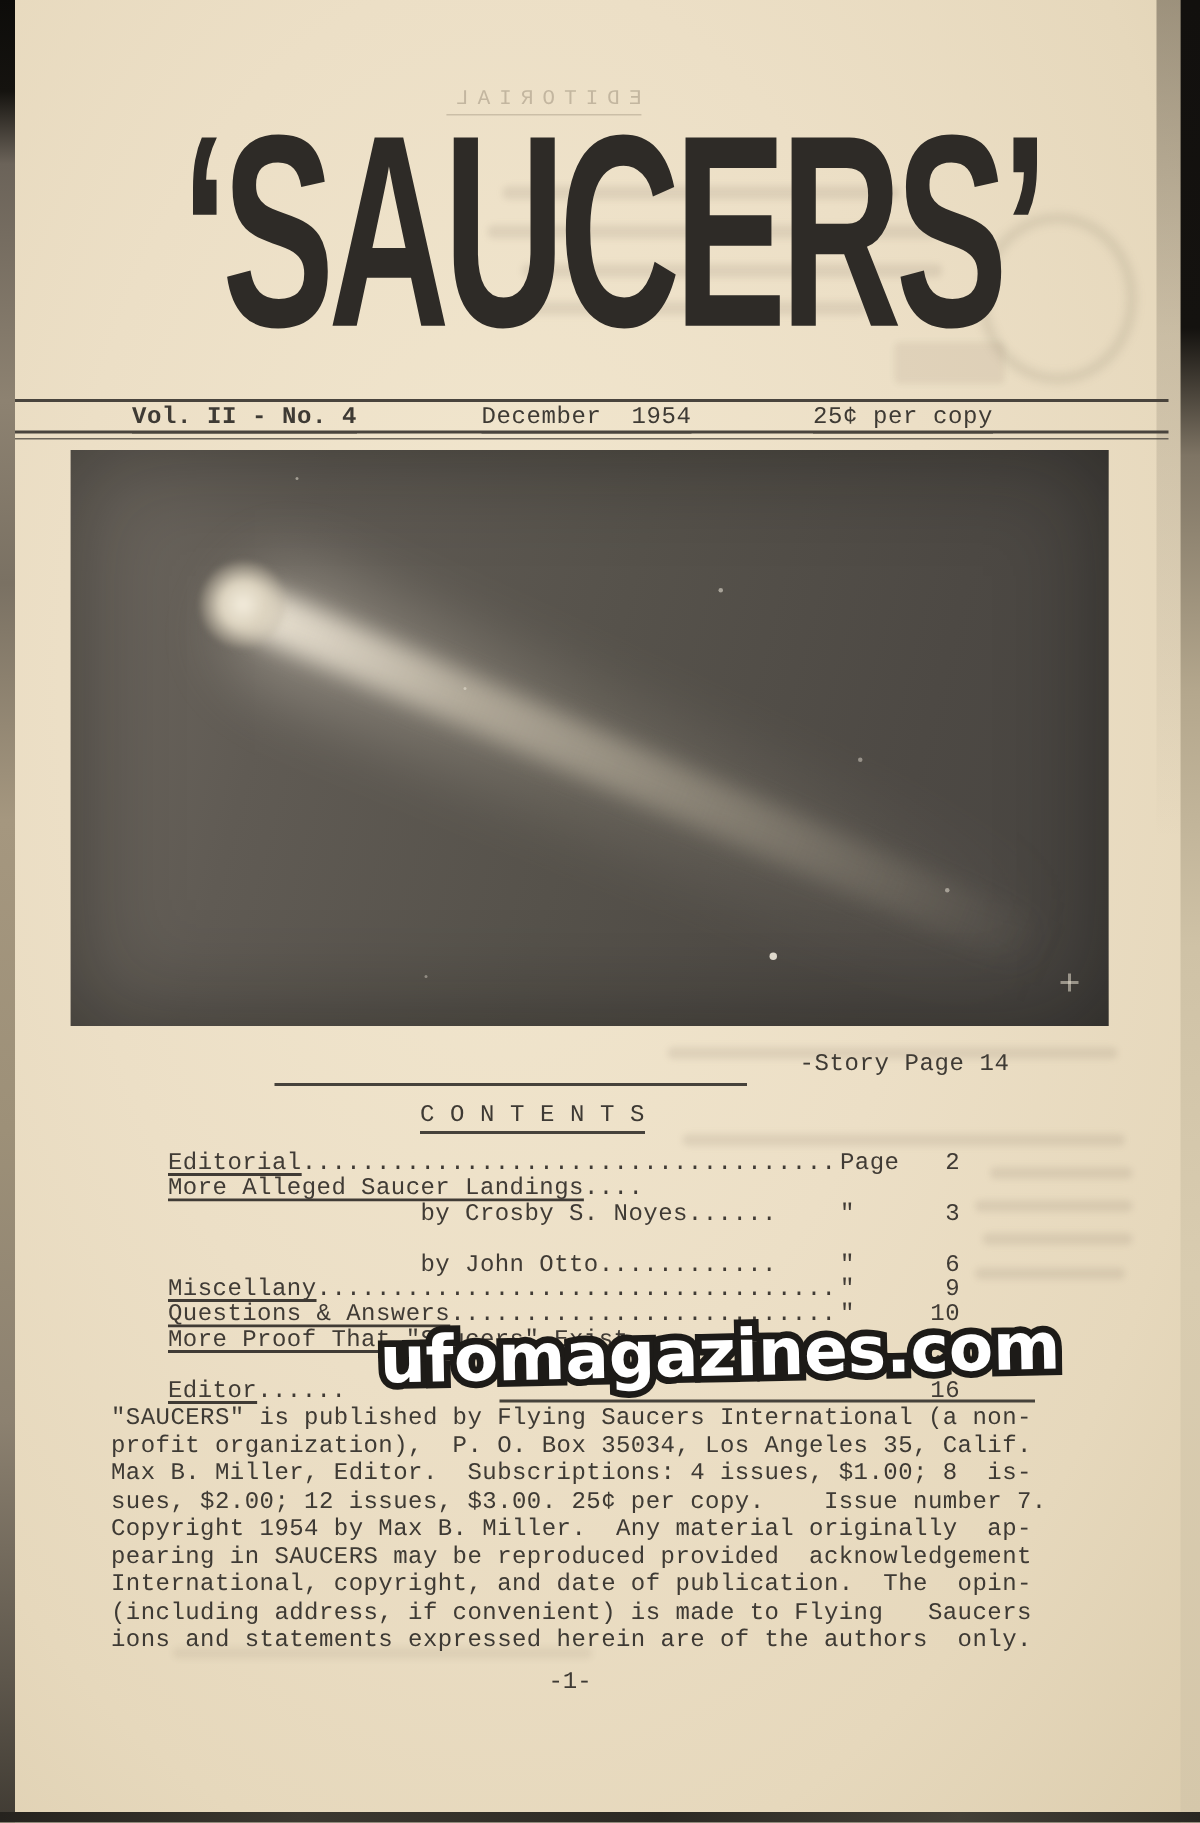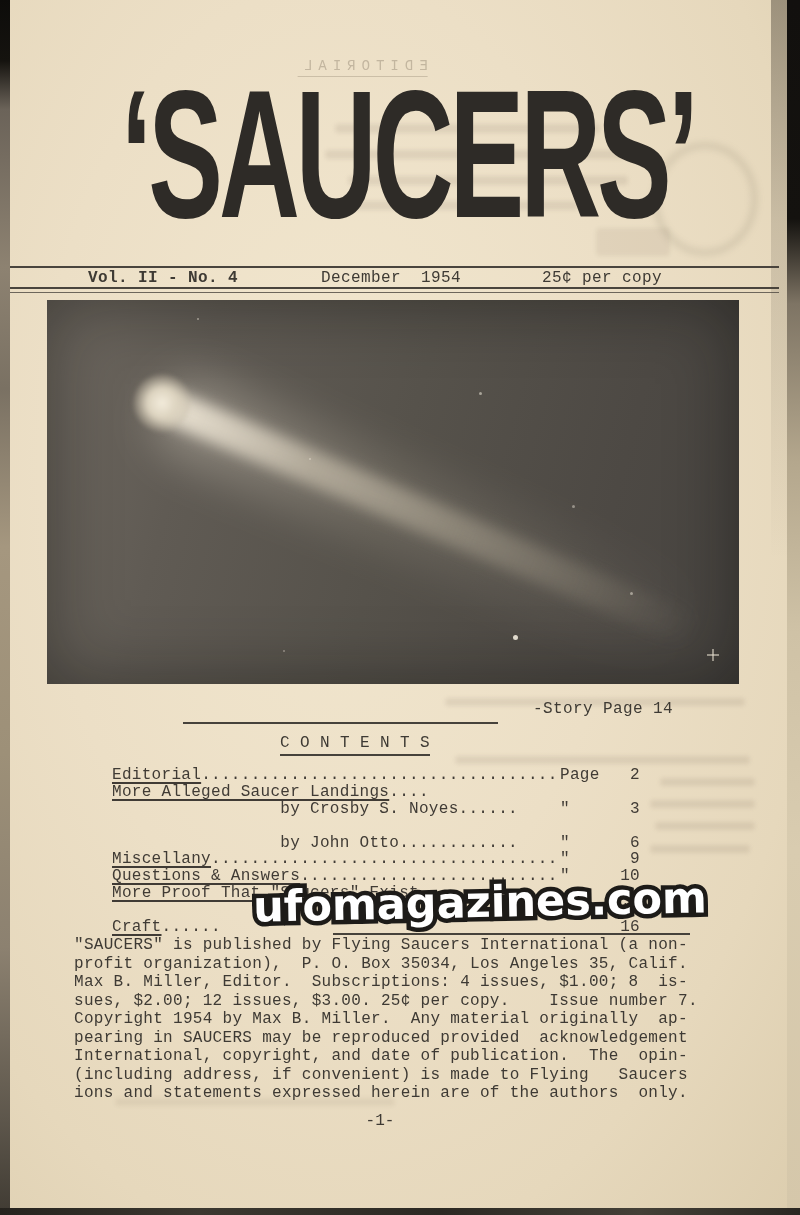--- a/index.html
+++ b/index.html
@@ -164,21 +164,21 @@
       <span class="c-left"><span class="u">More Proof That "Saucers" Exist</span><span> ..</span></span>
         <span class="c-d"></span>
         <span class="c-p"></span>
     </div>
     <div class="c-row">
       <span class="c-left"><span class="u"></span><span></span></span>
         <span class="c-d">"</span>
         <span class="c-p">14</span>
     </div>
     <div class="c-row">
-      <span class="c-left"><span class="u">Craft</span><span>......</span></span>
+      <span class="c-left"><span class="u">Editor</span><span>......</span></span>
         <span class="c-d"></span>
         <span class="c-p">16</span>
     </div>
   </div>
 
   <div class="wm-underline"></div>
 
   <svg class="watermark" viewBox="0 0 456 64">
     <text x="228" y="47" text-anchor="middle" font-family="DejaVu Sans, sans-serif" font-weight="bold" font-size="43" fill="#ffffff" stroke="#1d1b18" stroke-width="9" paint-order="stroke">ufomagazines.com</text>
   </svg>

